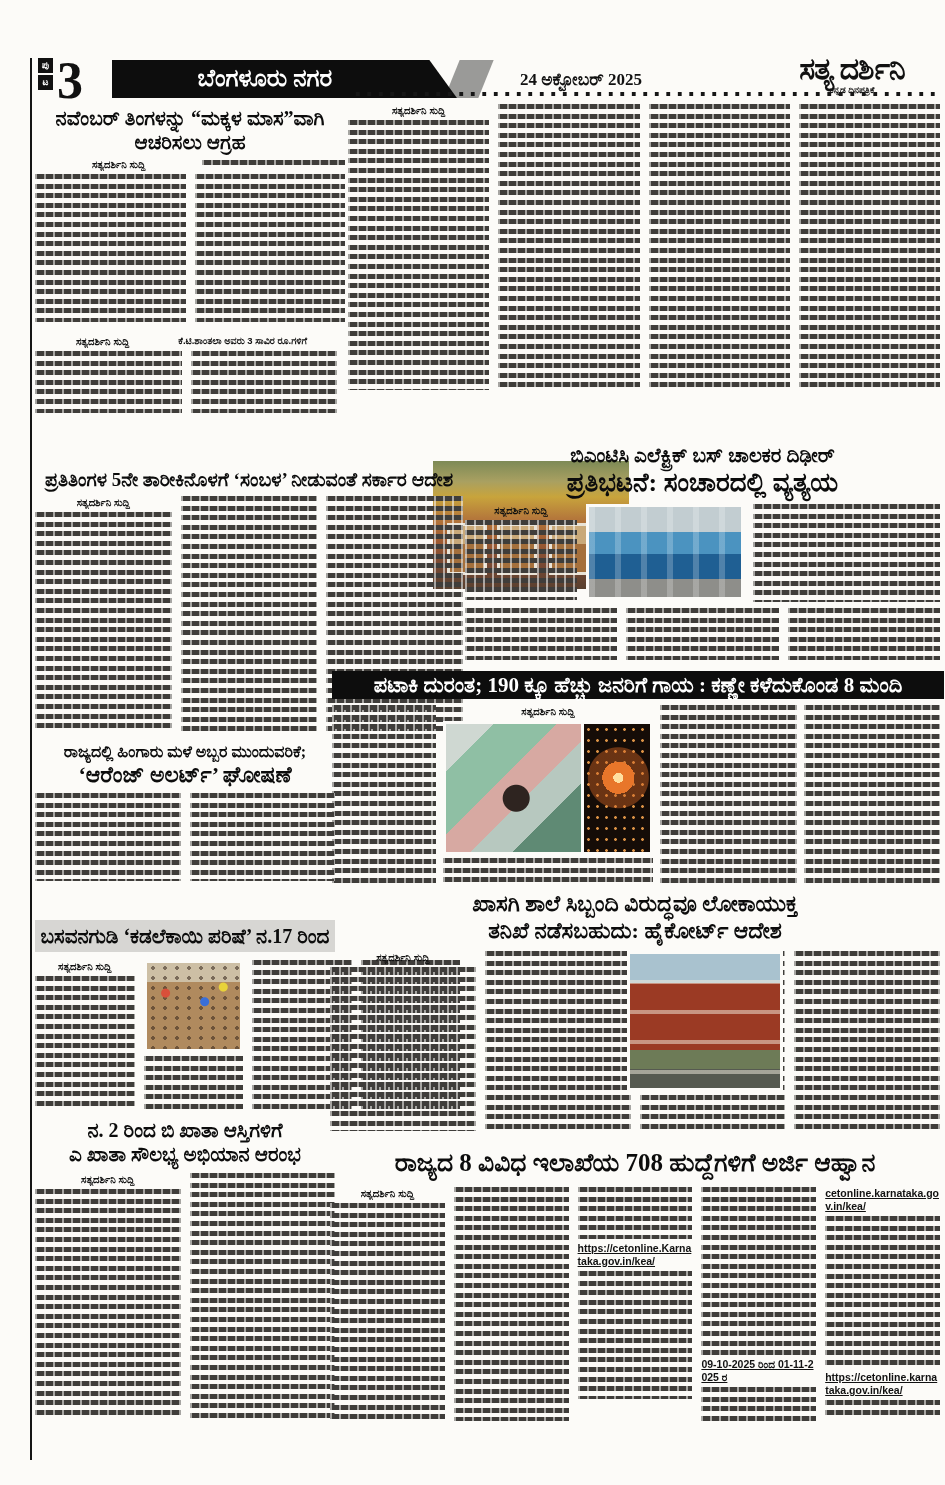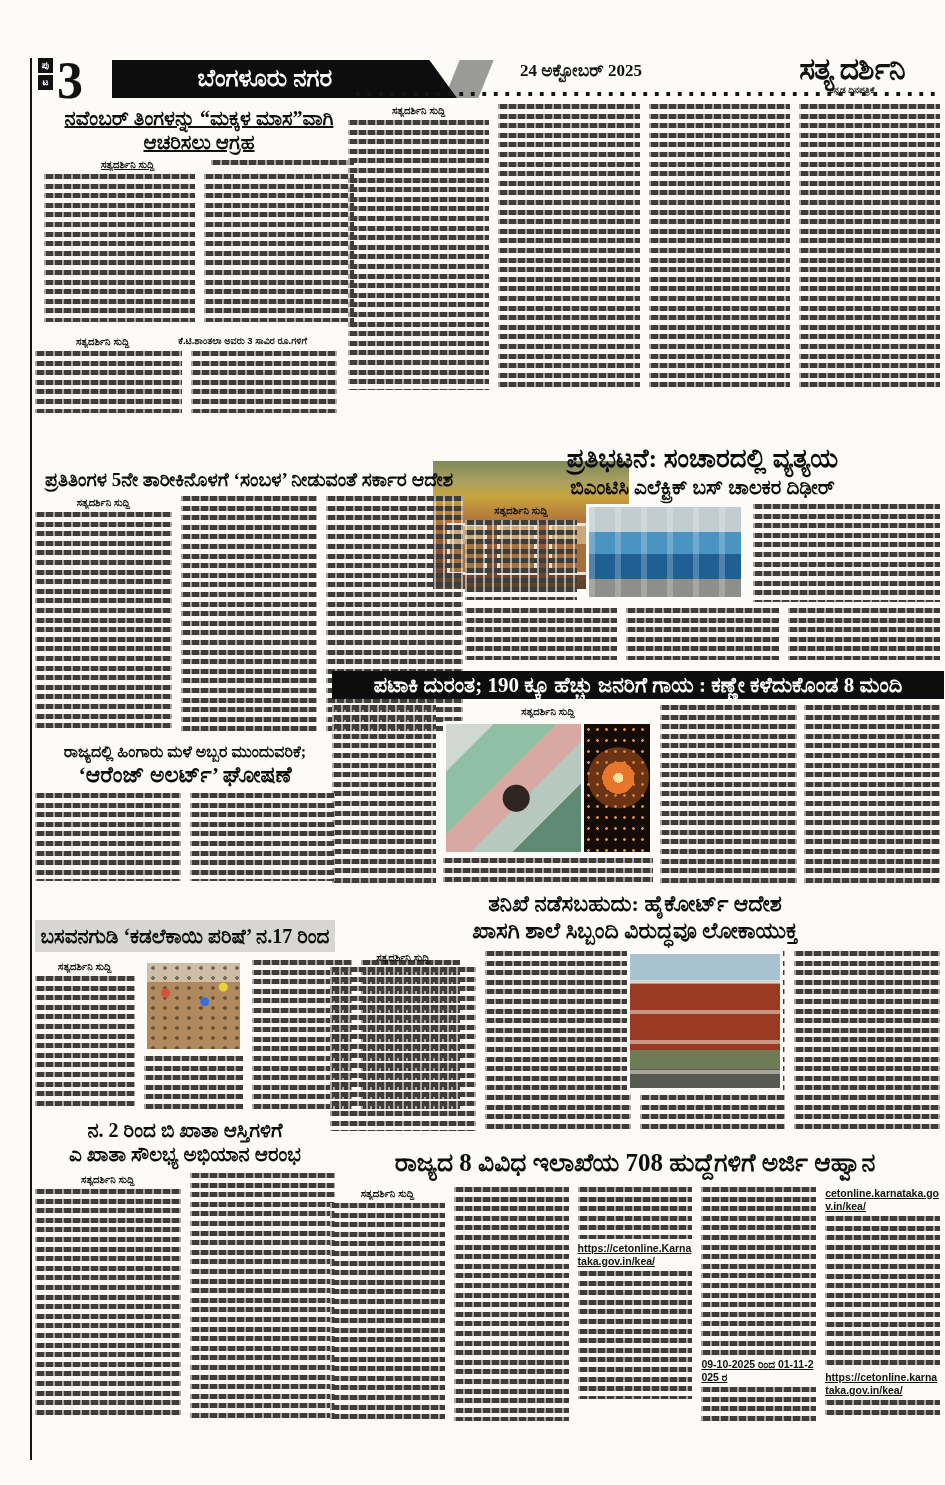--- a/index.html
+++ b/index.html
@@ -80,30 +80,30 @@
     </div>
     <div class="pagenum">3</div>
   </div>
 
   <div class="abs banner">
     <div class="grey"></div>
     <div class="black"></div>
     <div class="txt">ಬೆಂಗಳೂರು ನಗರ</div>
   </div>
 
-  <div class="abs dateline-top" style="left:520px;top:61px;">24 ಅಕ್ಟೋಬರ್ 2025</div>
+  <div class="abs dateline-top" style="left:520px;top:70px;">24 ಅಕ್ಟೋಬರ್ 2025</div>
 
   <div class="abs" style="left:768px;top:54px;width:168px;">
     <div class="masthead-title">ಸತ್ಯ ದರ್ಶಿನಿ</div>
     <div class="masthead-sub">ಕನ್ನಡ ದಿನಪತ್ರಿಕೆ</div>
   </div>
 
   <div class="abs dots" style="left:352px;top:91px;width:588px;"></div>
 
-  <section class="abs" style="left:44px;top:106px;width:310px;height:224px;text-decoration:underline;">
+  <section class="abs" style="left:35px;top:106px;width:310px;height:224px;">
     <div class="h" style="font-size:20px;">ನವೆಂಬರ್ ತಿಂಗಳನ್ನು “ಮಕ್ಕಳ ಮಾಸ”ವಾಗಿ ಆಚರಿಸಲು ಆಗ್ರಹ</div>
     <div style="display:flex;margin-top:3px;">
       <div class="byline" style="width:50%;">ಸತ್ಯದರ್ಶಿನಿ ಸುದ್ದಿ</div>
       <div class="stripes" style="width:46%;height:10px;margin-top:2px;"></div>
     </div>
     <div class="cols" style="height:148px;">
       <div class="col stripes"></div>
       <div class="col stripes"></div>
     </div>
   </section>
@@ -145,22 +145,22 @@
       <div class="col">
         <div class="byline">ಸತ್ಯದರ್ಶಿನಿ ಸುದ್ದಿ</div>
         <div class="stripes" style="height:218px;"></div>
       </div>
       <div class="col stripes"></div>
       <div class="col stripes"></div>
     </div>
   </section>
 
   <section class="abs" style="left:465px;top:443px;width:475px;height:226px;">
+    <div class="h" style="font-size:20px;">ಬಿಎಂಟಿಸಿ ಎಲೆಕ್ಟ್ರಿಕ್ ಬಸ್ ಚಾಲಕರ ದಿಢೀರ್</div>
     <div class="h" style="font-size:26px;">ಪ್ರತಿಭಟನೆ: ಸಂಚಾರದಲ್ಲಿ ವ್ಯತ್ಯಯ</div>
-    <div class="h" style="font-size:20px;">ಬಿಎಂಟಿಸಿ ಎಲೆಕ್ಟ್ರಿಕ್ ಬಸ್ ಚಾಲಕರ ದಿಢೀರ್</div>
     <div style="display:flex;gap:9px;height:98px;margin-top:5px;">
       <div style="width:112px;">
         <div class="byline">ಸತ್ಯದರ್ಶಿನಿ ಸುದ್ದಿ</div>
         <div class="stripes" style="height:80px;"></div>
       </div>
       <div class="photo ph-bus" style="width:158px;height:96px;"></div>
       <div class="stripes" style="flex:1;"></div>
     </div>
     <div class="cols" style="height:52px;margin-top:6px;">
       <div class="col stripes"></div>
@@ -205,22 +205,22 @@
       <div class="col">
         <div class="photo ph-crowd" style="width:100%;height:92px;"></div>
         <div class="stripes" style="height:54px;margin-top:4px;"></div>
       </div>
       <div class="col stripes"></div>
       <div class="col stripes"></div>
     </div>
   </section>
 
   <section class="abs" style="left:330px;top:891px;width:610px;height:244px;">
+    <div class="h" style="font-size:22px;">ಖಾಸಗಿ ಶಾಲೆ ಸಿಬ್ಬಂದಿ ವಿರುದ್ಧವೂ ಲೋಕಾಯುಕ್ತ</div>
     <div class="h" style="font-size:22px;">ತನಿಖೆ ನಡೆಸಬಹುದು: ಹೈಕೋರ್ಟ್ ಆದೇಶ</div>
-    <div class="h" style="font-size:22px;">ಖಾಸಗಿ ಶಾಲೆ ಸಿಬ್ಬಂದಿ ವಿರುದ್ಧವೂ ಲೋಕಾಯುಕ್ತ</div>
     <div style="position:relative;height:182px;margin-top:6px;">
       <div class="cols" style="height:100%;">
         <div class="col">
           <div class="byline">ಸತ್ಯದರ್ಶಿನಿ ಸುದ್ದಿ</div>
           <div class="stripes" style="height:164px;"></div>
         </div>
         <div class="col stripes"></div>
         <div class="col stripes"></div>
         <div class="col stripes"></div>
       </div>

